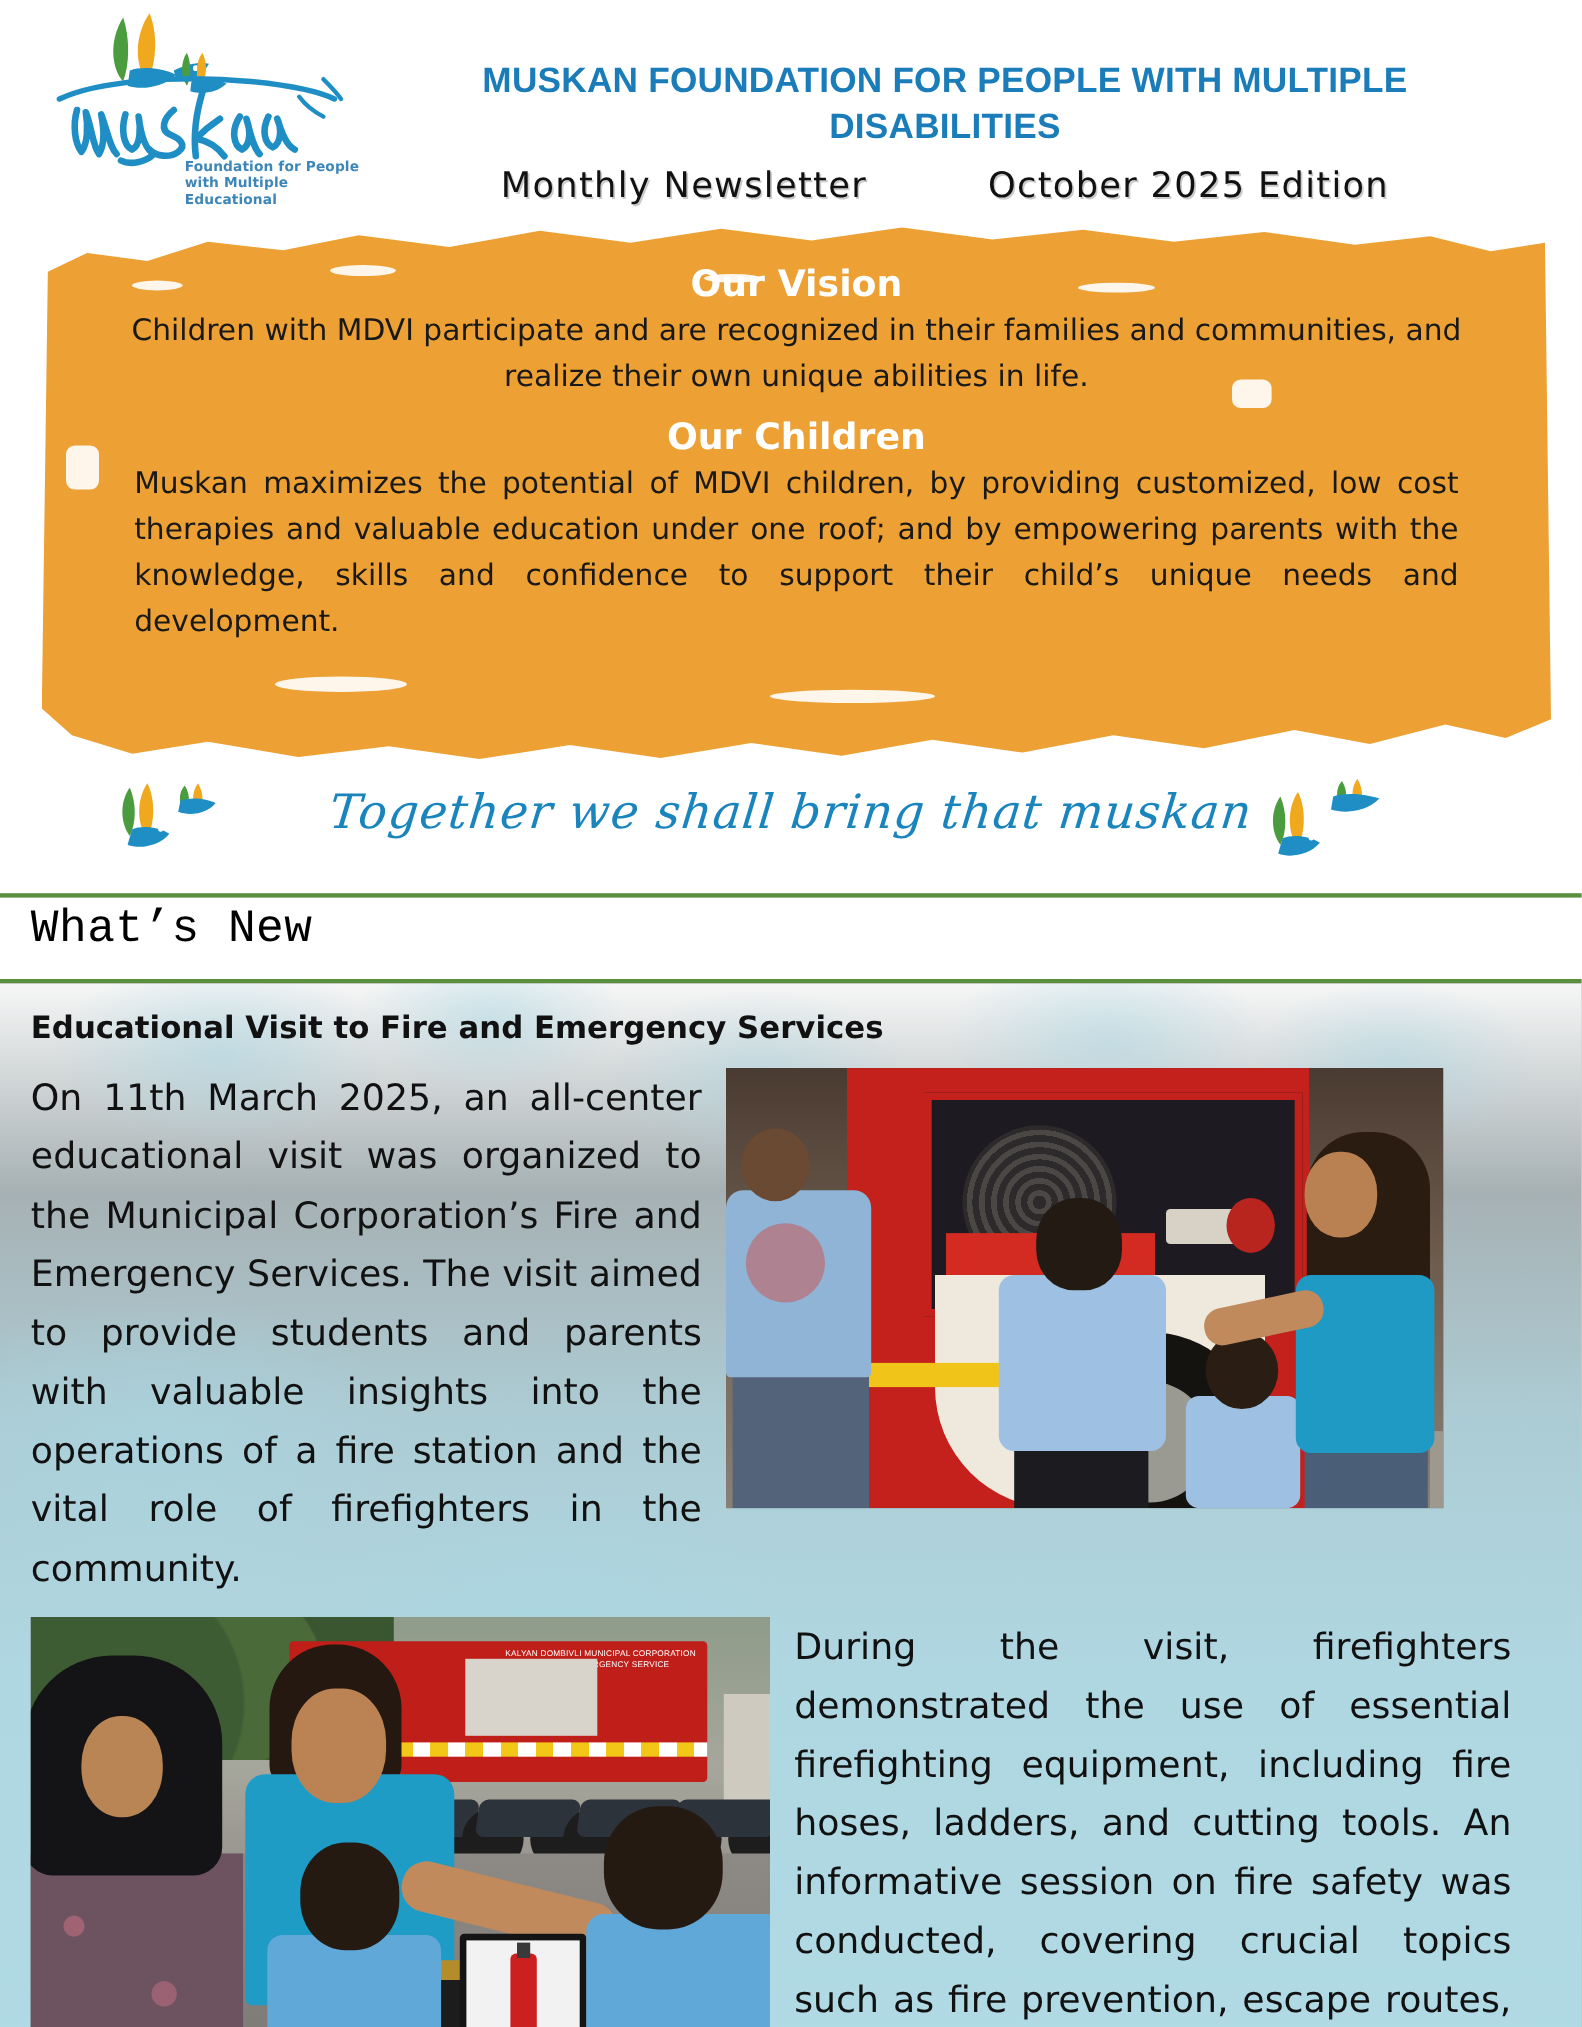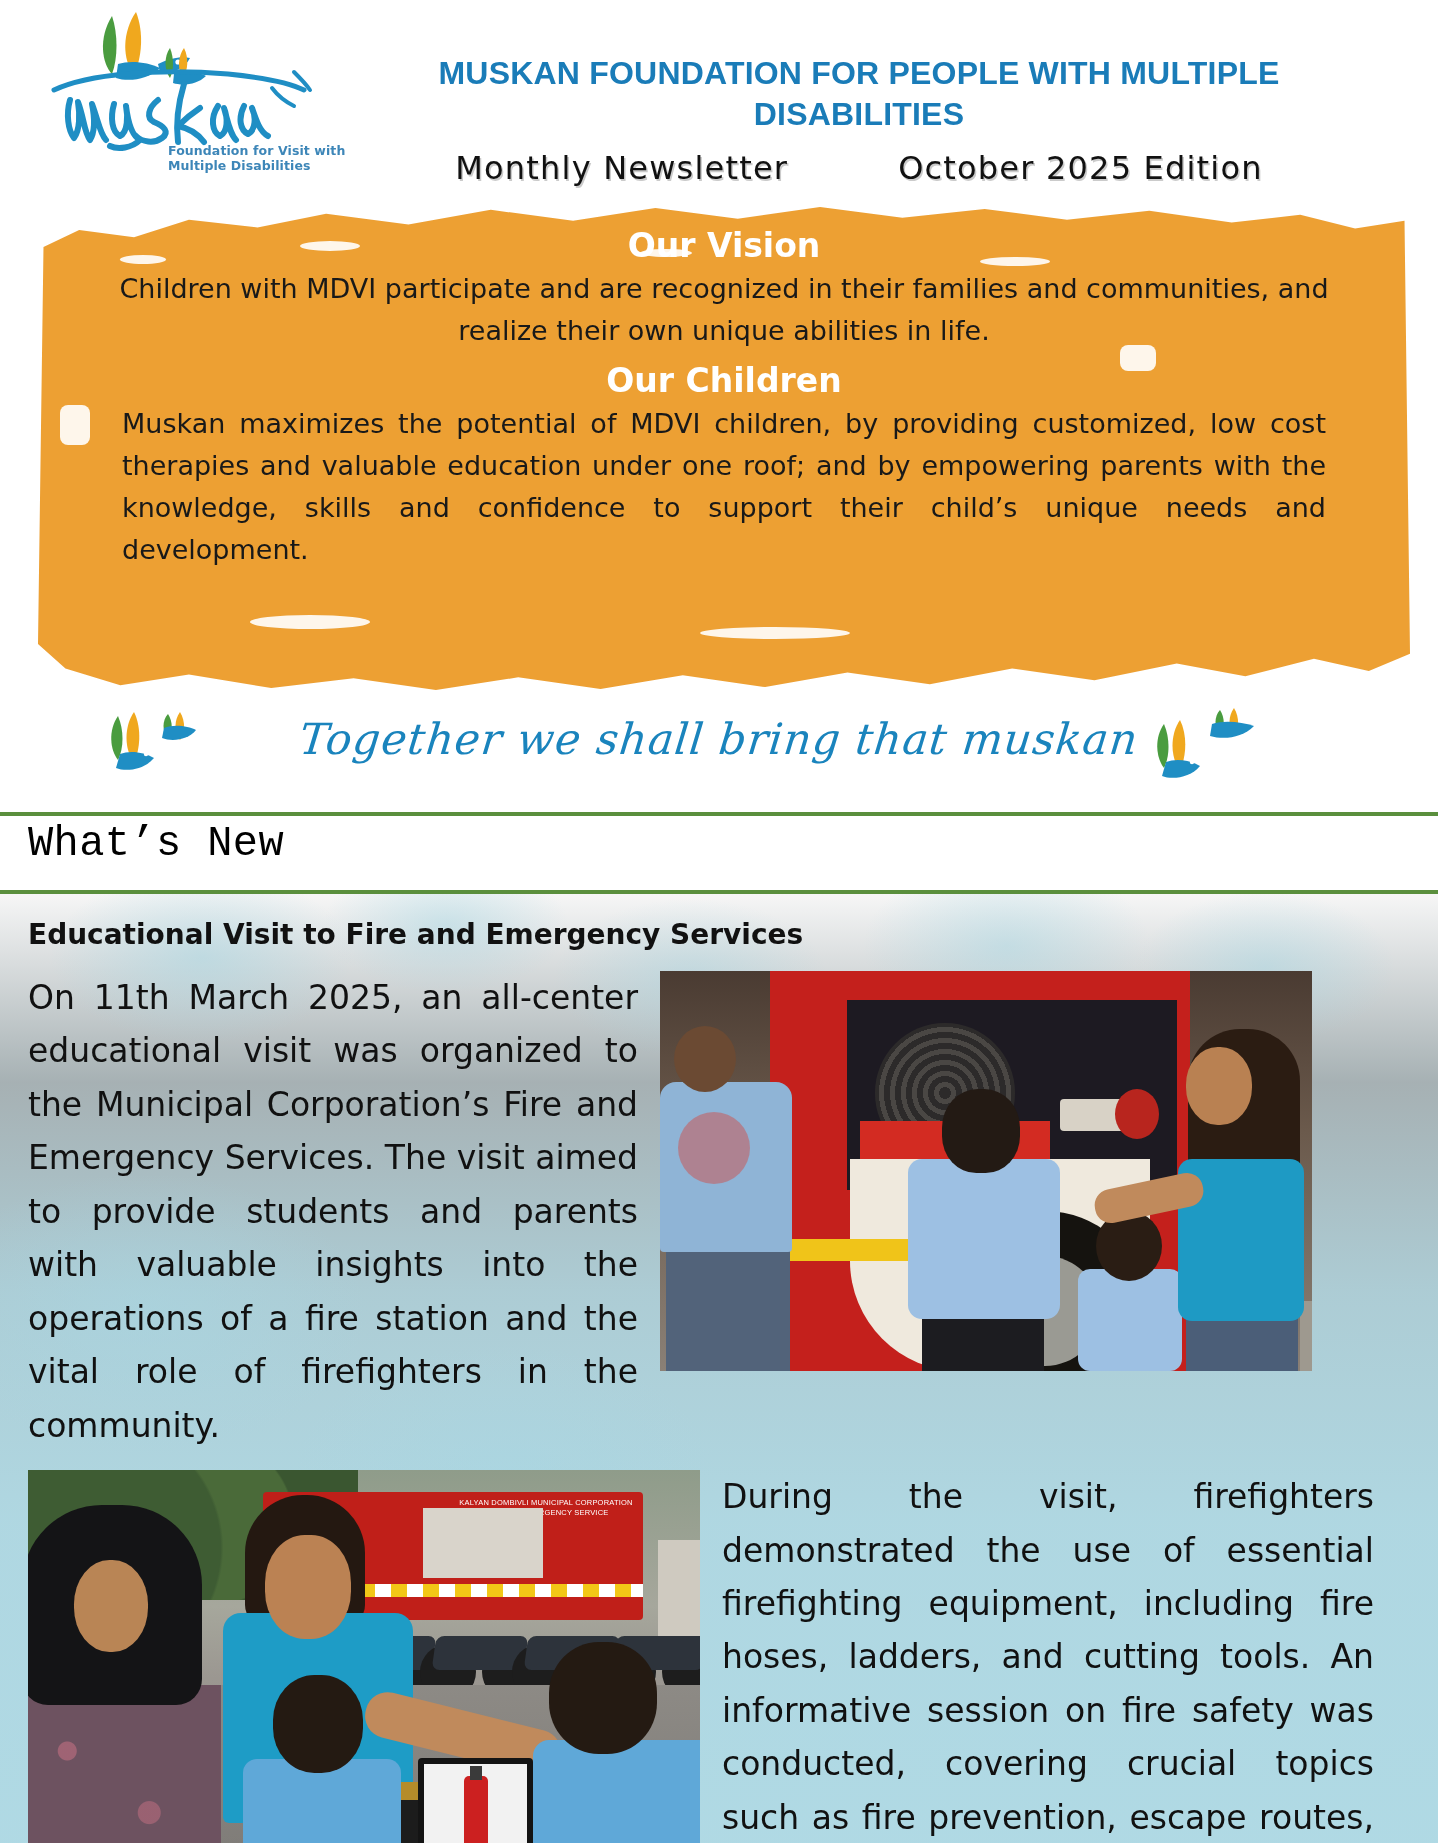--- a/index.html
+++ b/index.html
@@ -125,21 +125,21 @@
     right: 100px;
     top: 30px;
     text-align: center;
   }
   .vm-heading {
     font-family: "DejaVu Sans", sans-serif;
     font-weight: bold;
     font-size: 33px;
     color: #ffffff;
     line-height: 1.25;
-    margin: 0 0 2px 0;
+    margin: 12px 0 2px 0;
   }
   .vm-body {
     font-family: "DejaVu Sans", sans-serif;
     font-size: 27px;
     line-height: 1.55;
     color: #191919;
     margin: 0 0 8px 0;
   }
   .vm-body.justify {
     text-align: justify;
@@ -358,21 +358,21 @@
           <path d="M66 48 C62 62 64 76 72 80 C80 76 80 60 78 50 C80 66 84 80 92 84 C84 92 70 94 62 90" stroke-width="6"></path>
           <path d="M110 44 C100 52 98 62 106 66 C116 70 122 76 114 82 C106 88 94 86 88 80" stroke-width="6"></path>
           <path d="M136 28 C130 48 128 70 130 86" stroke-width="6"></path>
           <path d="M152 52 C140 60 134 66 130 70 C140 72 150 78 156 86" stroke-width="6"></path>
           <path d="M170 50 C162 62 164 76 172 80 C180 76 180 62 176 52 C180 66 182 78 188 84" stroke-width="6"></path>
           <path d="M196 50 C190 62 192 74 200 78 C208 74 208 60 204 52 C208 64 212 76 220 80" stroke-width="6"></path>
           <path d="M224 32 C230 40 238 46 246 50" stroke-width="4"></path>
         </g>
       </svg>
     </div>
-    <div class="logo-tagline">Foundation for Visit with Multiple Disabilities</div>
+    <div class="logo-tagline">Foundation for People with Multiple Educational</div>
   </div>
 
   <div class="header-titles">
     <div class="org-title">MUSKAN FOUNDATION FOR PEOPLE WITH MULTIPLE DISABILITIES</div>
     <div class="newsletter-line">
       <span>Monthly Newsletter</span>
       <span>October 2025 Edition</span>
     </div>
   </div>
 </div>

